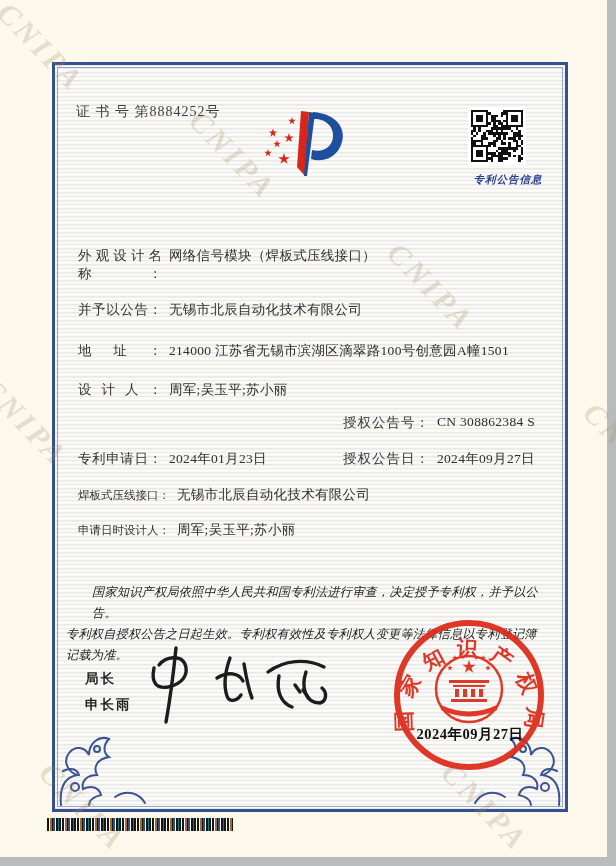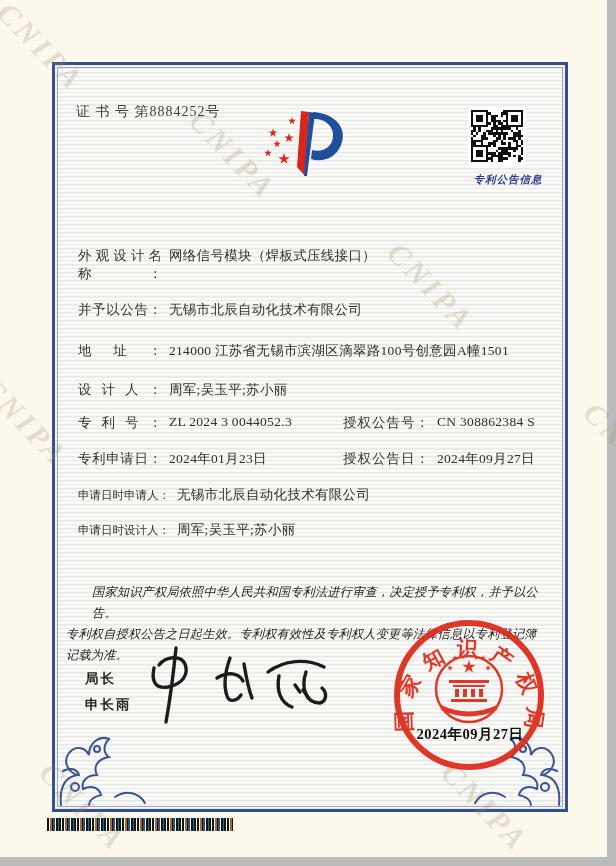--- a/index.html
+++ b/index.html
@@ -605,38 +605,34 @@
       <span class="val">无锡市北辰自动化技术有限公司</span>
     </div>
     <div class="row" style="left:78px;top:342px;">
       <span class="lbl">地址：</span>
       <span class="val">214000 江苏省无锡市滨湖区滴翠路100号创意园A幢1501</span>
     </div>
     <div class="row" style="left:78px;top:381px;">
       <span class="lbl">设计人：</span>
       <span class="val">周军;吴玉平;苏小丽</span>
     </div>
-    <div class="row" style="left:78px;top:414px;">
-      <span class="lbl">专利号：</span>
-      <span class="val">ZL 2024 3 0044052.3</span>
-    </div>
     <div class="row" style="left:343px;top:414px;">
       <span class="lbl-plain">授权公告号：</span>
       <span class="val">CN 308862384 S</span>
     </div>
     <div class="row" style="left:78px;top:450px;">
       <span class="lbl">专利申请日：</span>
       <span class="val">2024年01月23日</span>
     </div>
     <div class="row" style="left:343px;top:450px;">
       <span class="lbl-plain">授权公告日：</span>
       <span class="val">2024年09月27日</span>
     </div>
     <div class="row" style="left:78px;top:486px;">
-      <span class="lbl-wide">申请日时申请人：</span>
+      <span class="lbl-wide">焊板式压线接口：</span>
       <span class="val">无锡市北辰自动化技术有限公司</span>
     </div>
     <div class="row" style="left:78px;top:521px;">
       <span class="lbl-wide">申请日时设计人：</span>
       <span class="val">周军;吴玉平;苏小丽</span>
     </div>
 
     <div class="statement">
       <div class="l1">国家知识产权局依照中华人民共和国专利法进行审查，决定授予专利权，并予以公告。</div>
       <div class="l2">专利权自授权公告之日起生效。专利权有效性及专利权人变更等法律信息以专利登记簿记载为准。</div>

